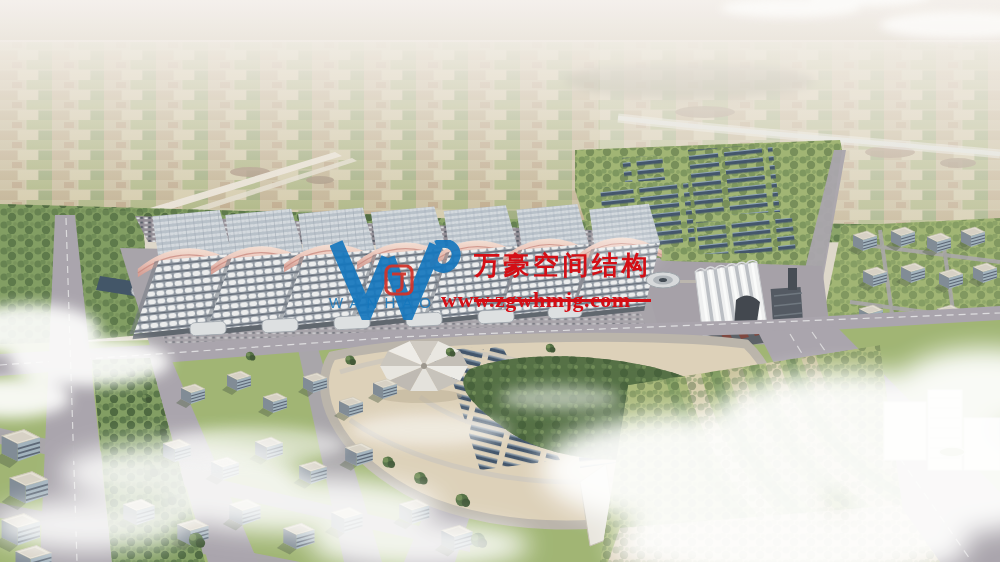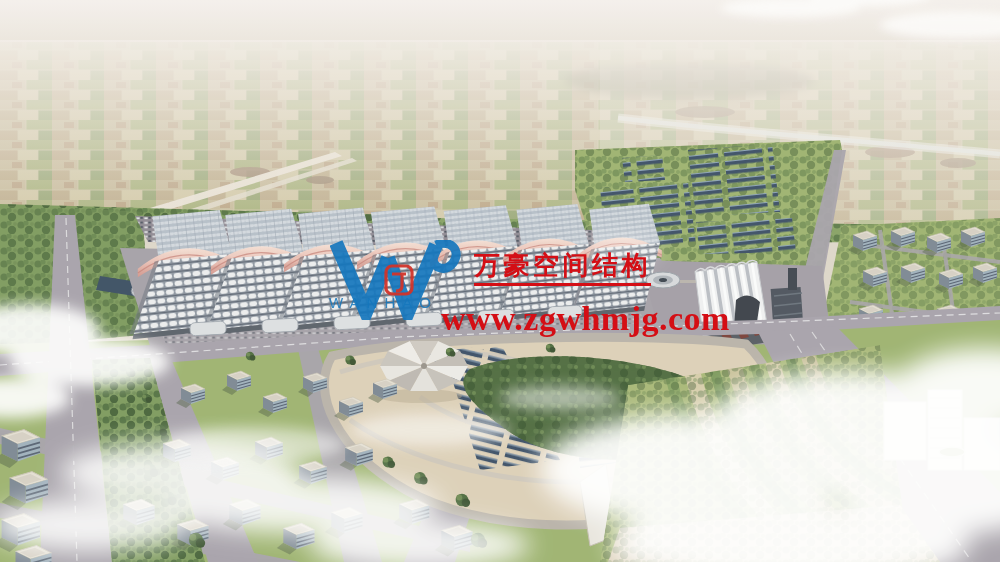--- a/index.html
+++ b/index.html
@@ -15,22 +15,22 @@
   #scene{position:absolute;left:0;top:0;}
   .road{fill:var(--road_gray);}
   .lawn{fill:var(--lawn_green);}
   .sand{fill:var(--park_sand);}
   .water{fill:var(--water_dark);}
   .cloud{fill:var(--cloud_white);}
   .treeA{fill:var(--tree_green);}
   .wm{position:absolute;z-index:5;white-space:nowrap;}
   .wm-red{color:var(--wm_red);font-family:"Liberation Serif","DejaVu Serif",serif;font-weight:bold;}
   #wm-company{left:474px;top:252px;font-size:26px;letter-spacing:3.5px;line-height:1.05;
-      border-bottom:3px solid var(--wm_red);padding-bottom:4px;}
-  #wm-site{left:441px;top:300px;font-size:34px;letter-spacing:.5px;}
+      border-bottom:3px solid var(--wm_red);padding-bottom:20px;}
+  #wm-site{left:441px;top:287px;font-size:22px;letter-spacing:.5px;}
   #wm-logo{left:330px;top:240px;}
   #wm-wordmark{left:329px;top:294px;font-size:15px;font-weight:normal;letter-spacing:7px;
       color:var(--logo_blue);opacity:.85;font-family:"Liberation Sans",sans-serif;}
 </style>
 </head>
 <body>
 
 <svg id="scene" width="1000" height="562" viewBox="0 0 1000 562">
   <defs>
     <linearGradient id="skyG" x1="0" y1="0" x2="0" y2="1">

